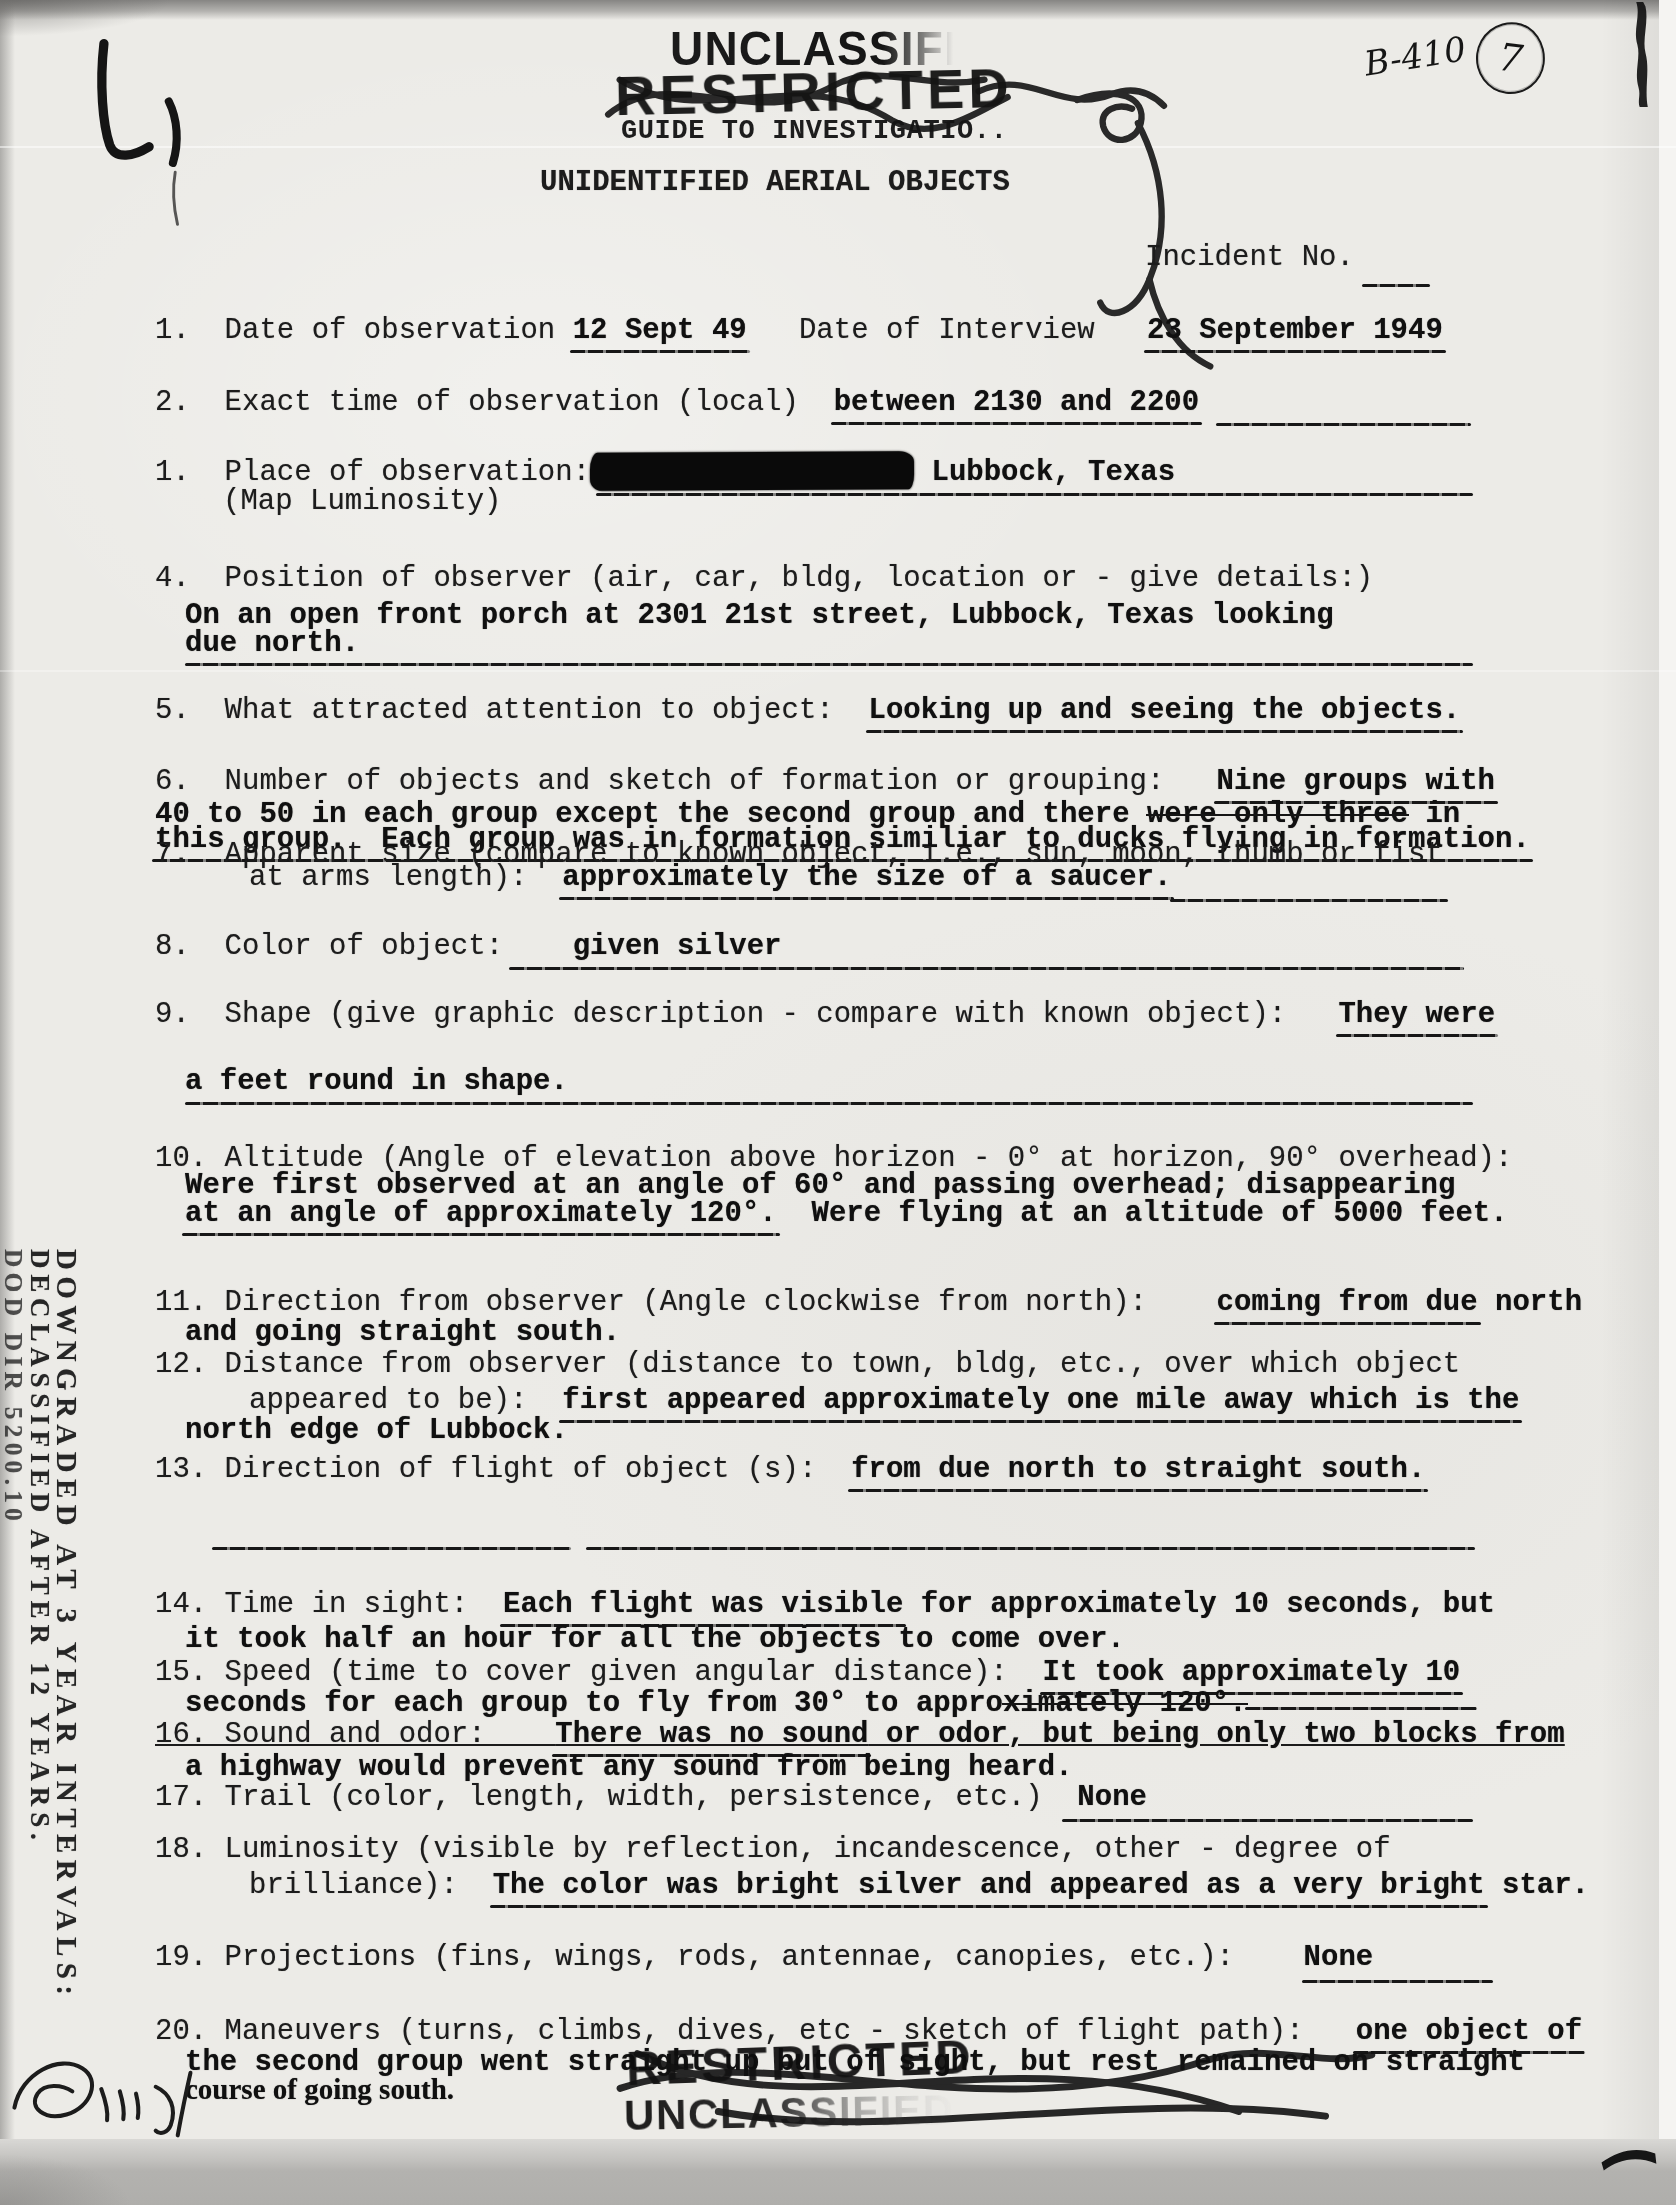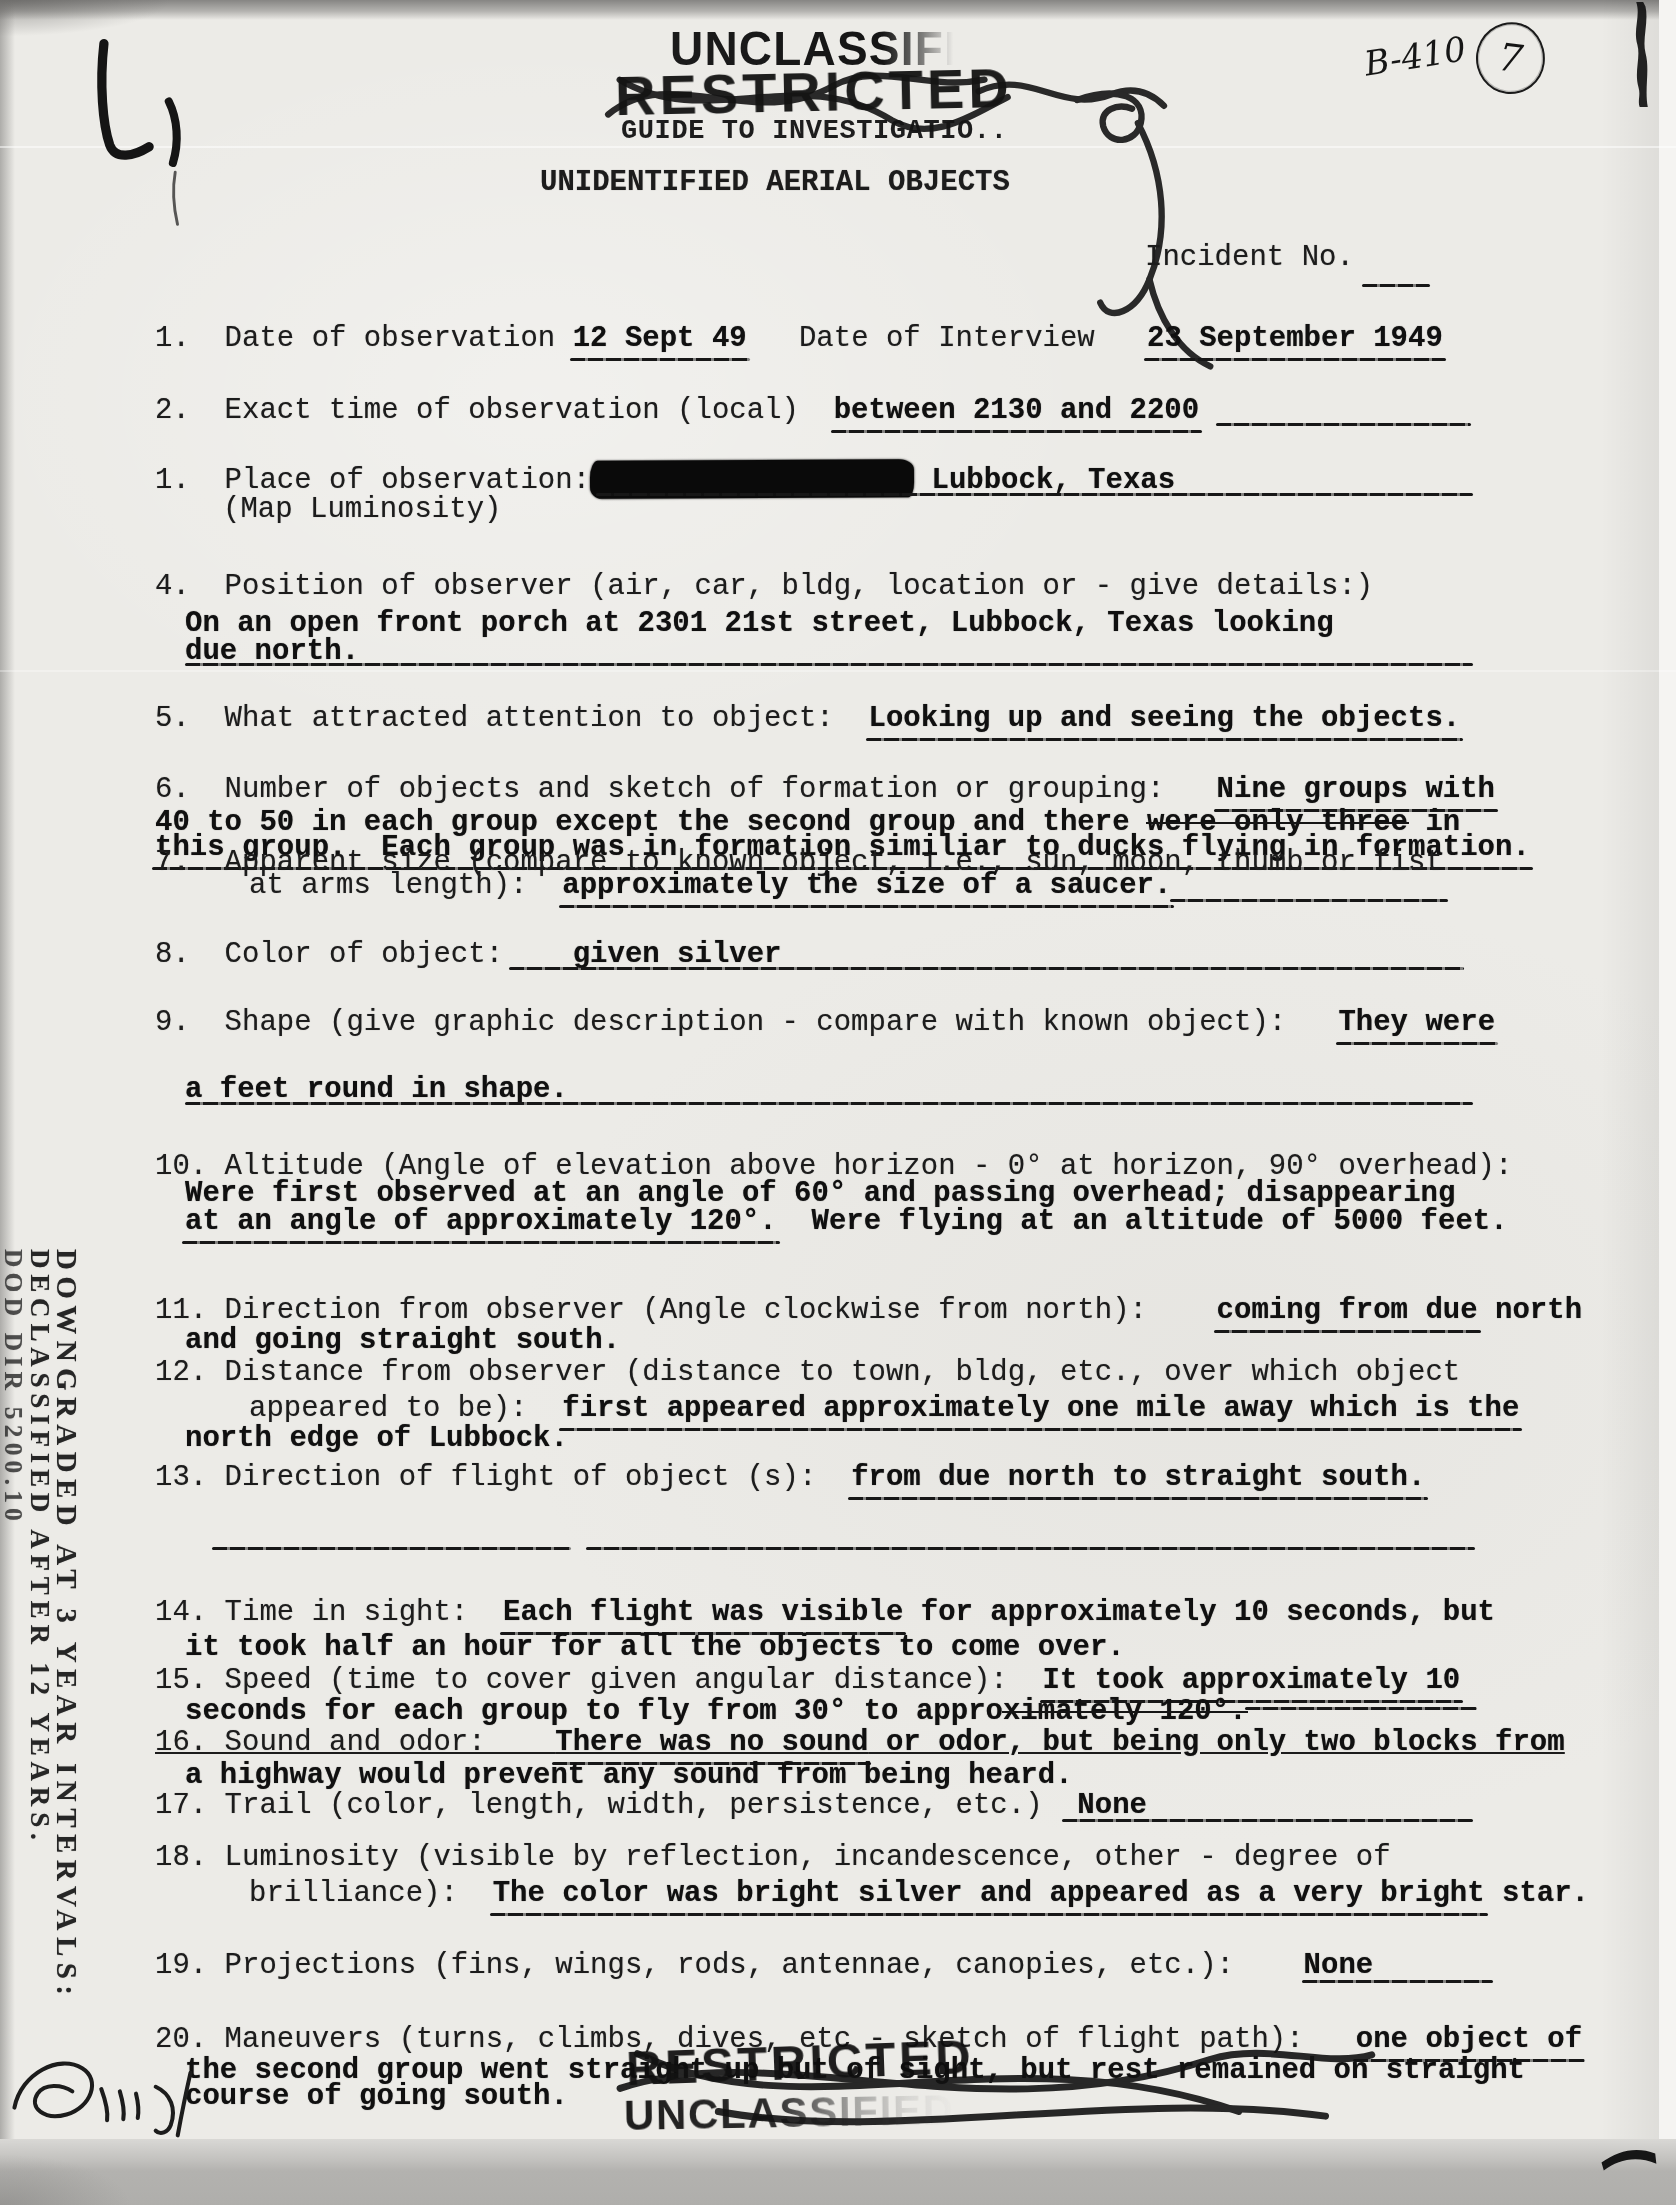--- a/index.html
+++ b/index.html
@@ -6,21 +6,21 @@
   #page{
     position:relative;width:1677px;height:2205px;overflow:hidden;
     background-color:#ecebe7;
     background-image:
       radial-gradient(ellipse 811px 521px at 32% 18%, rgba(255,255,255,.28), rgba(255,255,255,0) 70%),
       radial-gradient(ellipse 926px 637px at 72% 62%, rgba(208,206,201,.20), rgba(208,206,201,0) 75%);
     font-family:"Liberation Mono","DejaVu Sans Mono",monospace;color:#1c1c1c;
   }
   
   .tline{position:absolute;white-space:pre;font-size:29px;line-height:34px;
-         text-shadow:0 0 0.9px rgba(30,30,30,.45);margin-top:8px;}
+         text-shadow:0 0 0.9px rgba(30,30,30,.45);}
   .b{font-weight:bold;color:#101010;text-shadow:0 0 1px rgba(10,10,10,.55);}
   .u{position:relative;}
   .u::after{content:"";position:absolute;left:-2.9px;right:-2.9px;bottom:-5.8px;height:2.9px;
             background:repeating-linear-gradient(90deg,#171717 0 15px,rgba(23,23,23,.5) 15px 18px);
             border-radius:1.7px;}
   .s{position:relative;}
   .s::after{content:"";position:absolute;left:-1.2px;right:-1.2px;top:15.6px;height:2.9px;background:#151515;}
   .redact{display:inline-block;height:38px;background:#0a0a0a;vertical-align:-10.4px;
           border-radius:8px 15px 5.8px 11.6px / 17.4px 10.4px 15px 11.6px;
           box-shadow:0 0 1.7px 0.6px rgba(10,10,10,.6); transform:rotate(-.3deg);}
@@ -156,21 +156,21 @@
       <div class="tline" style="top: 1656px; left: 155px;"><span class="">15. Speed (time to cover given angular distance):  </span><span class="b u">It took approximately 10</span></div>
       <div class="tline" style="top: 1687px; left: 185px;"><span class="b">seconds for each group to fly from 30° to appro</span><span class="b  s">ximately 120°.</span></div>
       <div class="tline" style="top: 1718px; left: 155px; text-decoration: underline;"><span class="">16. Sound and odor:    </span><span class="b u">There was no sound</span><span class="b"> or odor, but being only two blocks from</span></div>
       <div class="tline" style="top: 1751px; left: 185px;"><span class="b">a highway would prevent any sound from being heard.</span></div>
       <div class="tline" style="top: 1781px; left: 155px;"><span class="">17. Trail (color, length, width, persistence, etc.)  </span><span class="b">None</span></div>
       <div class="tline" style="top: 1833px; left: 155px;"><span class="">18. Luminosity (visible by reflection, incandescence, other - degree of</span></div>
       <div class="tline" style="top: 1869px; left: 249px;"><span class="">brilliance):  </span><span class="b u">The color was bright silver and appeared as a very bright</span><span class="b"> star.</span></div>
       <div class="tline" style="top: 1941px; left: 155px;"><span class="">19. Projections (fins, wings, rods, antennae, canopies, etc.):    </span><span class="b">None</span></div>
       <div class="tline" style="top: 2015px; left: 155px;"><span class="">20. Maneuvers (turns, climbs, dives, etc - sketch of flight path):   </span><span class="b u">one object of</span></div>
       <div class="tline" style="top: 2046px; left: 185px;"><span class="b">the second group went straight up but of sight, but rest remained on straight</span></div>
-      <div class="tline" style="top: 2072px; left: 185px;"><span class="b">course of going south.</span></div>
+      <div class="tline" style="top: 2072px; left: 185px; font-family: Liberation Serif, serif;"><span class="b">course of going south.</span></div>
       <div class="rule" style="top: 284px; left: 1362px; width: 68px;"></div>
       <div class="rule" style="top: 423px; left: 1216px; width: 255px;"></div>
       <div class="rule" style="top: 493px; left: 596px; width: 877px;"></div>
       <div class="rule" style="top: 663px; left: 185px; width: 1288px;"></div>
       <div class="rule" style="top: 899px; left: 1170px; width: 278px;"></div>
       <div class="rule" style="top: 967px; left: 509px; width: 955px;"></div>
       <div class="rule" style="top: 1102px; left: 185px; width: 1288px;"></div>
       <div class="rule" style="top: 1547px; left: 212px; width: 359px;"></div>
       <div class="rule" style="top: 1547px; left: 586px; width: 889px;"></div>
       <div class="rule" style="top: 1707px; left: 1245px; width: 232px;"></div>

